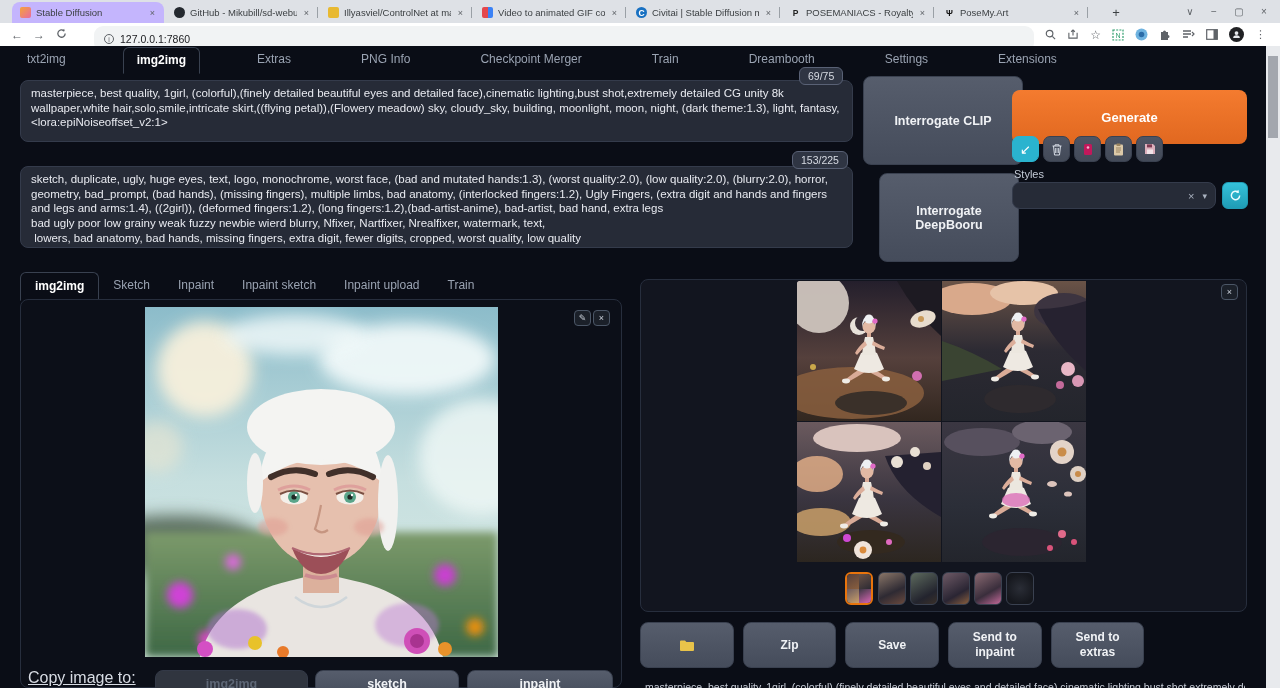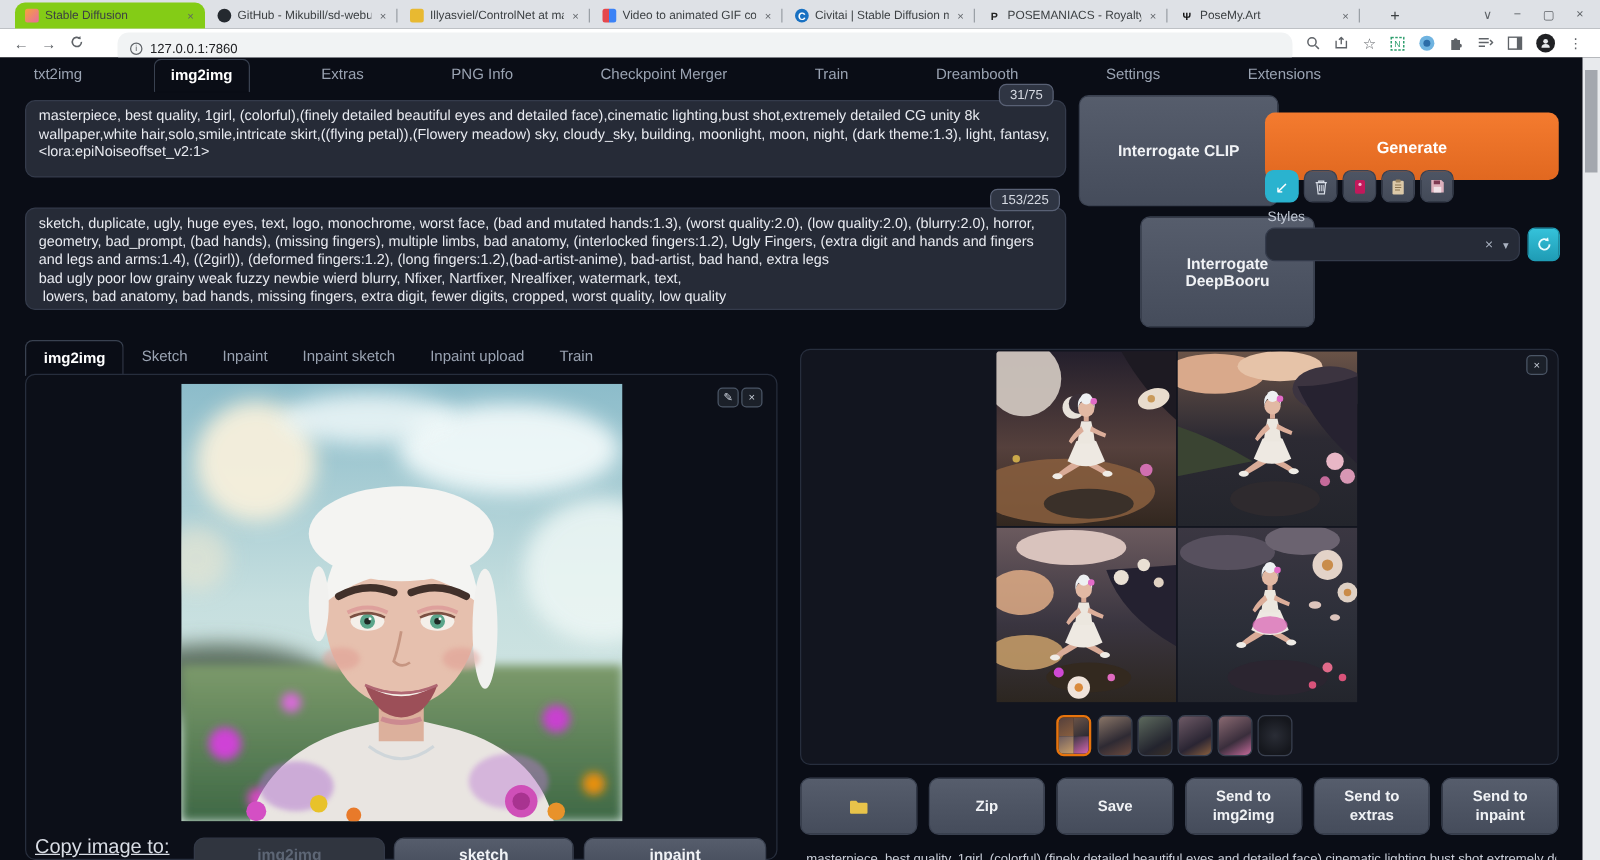--- a/index.html
+++ b/index.html
@@ -5,21 +5,21 @@
   * { margin:0; padding:0; box-sizing:border-box; }
   html,body { width:1280px; height:688px; overflow:hidden; background:#0a0d16;
     font-family:"Liberation Sans", sans-serif; }
   .abs { position:absolute; }
 
   
   .tabstrip { position:absolute; top:0; left:0; width:1280px; height:23px; background:#dee1e6; }
   .tab { position:absolute; top:2px; height:21px; width:152px; display:flex; align-items:center;
     padding:0 6px 0 8px; font-size:9.5px; color:#3c4043; cursor:pointer; }
   .tab .title { flex:1; white-space:nowrap; overflow:hidden; }
-  .tab.active { background:#84cc16; border-radius:8px 8px 0 0; }
+  .tab.active { background:#c4b5fd; border-radius:8px 8px 0 0; }
   .tab:not(.active):after { content:""; position:absolute; right:0; top:5px; height:11px; width:1px; background:#9aa0a6; }
   .fav { width:11px; height:11px; border-radius:2px; margin-right:5px; flex:none;
     display:flex; align-items:center; justify-content:center; font-size:8.5px; font-weight:bold; }
   .tabx { color:#5f6368; font-size:9px; margin-left:4px; padding:1px 3px; border-radius:50%; }
   .newtab { position:absolute; top:2px; left:1106px; width:20px; height:20px; border-radius:50%;
     display:flex; align-items:center; justify-content:center; font-size:13px; color:#3c4043; cursor:pointer; }
   .winctl { position:absolute; top:0; height:23px; width:28px; display:flex; align-items:center;
     justify-content:center; color:#5f6368; font-size:10px; cursor:pointer; }
   .toolbar { position:absolute; top:23px; left:0; width:1280px; height:23px; background:#ffffff;
     display:flex; align-items:center; }
@@ -228,31 +228,31 @@
   <span class="mtab active">img2img</span>
   <span class="mtab">Extras</span>
   <span class="mtab">PNG Info</span>
   <span class="mtab">Checkpoint Merger</span>
   <span class="mtab">Train</span>
   <span class="mtab">Dreambooth</span>
   <span class="mtab">Settings</span>
   <span class="mtab">Extensions</span>
 </div>
 
-<span class="badge" style="left:799px;top:67px">31/75</span>
+<span class="badge" style="left:799px;top:67px">69/75</span>
 <textarea class="ta" style="left: 20px; top: 80px; width: 833px; height: 62px;">masterpiece, best quality, 1girl, (colorful),(finely detailed beautiful eyes and detailed face),cinematic lighting,bust shot,extremely detailed CG unity 8k wallpaper,white hair,solo,smile,intricate skirt,((flying petal)),(Flowery meadow) sky, cloudy_sky, building, moonlight, moon, night, (dark theme:1.3), light, fantasy,
 &lt;lora:epiNoiseoffset_v2:1&gt;</textarea>
 
 <span class="badge" style="left:792px;top:151px">153/225</span>
 <textarea class="ta" style="left: 20px; top: 166px; width: 833px; height: 82px;">sketch, duplicate, ugly, huge eyes, text, logo, monochrome, worst face, (bad and mutated hands:1.3), (worst quality:2.0), (low quality:2.0), (blurry:2.0), horror, geometry, bad_prompt, (bad hands), (missing fingers), multiple limbs, bad anatomy, (interlocked fingers:1.2), Ugly Fingers, (extra digit and hands and fingers and legs and arms:1.4), ((2girl)), (deformed fingers:1.2), (long fingers:1.2),(bad-artist-anime), bad-artist, bad hand, extra legs
 bad ugly poor low grainy weak fuzzy newbie wierd blurry, Nfixer, Nartfixer, Nrealfixer, watermark, text,
  lowers, bad anatomy, bad hands, missing fingers, extra digit, fewer digits, cropped, worst quality, low quality</textarea>
 
 <button class="btn-gray abs" style="left:863px;top:76px;width:160px;height:89px">Interrogate CLIP</button>
-<button class="btn-gray abs" style="left:912px;top:173px;width:140px;height:89px;padding:0 30px">Interrogate DeepBooru</button>
+<button class="btn-gray abs" style="left:879px;top:173px;width:140px;height:89px;padding:0 30px">Interrogate DeepBooru</button>
 
 <button class="generate abs" style="left:1012px;top:76px;width:235px;height:54px">Generate</button>
 
 <div class="mb cyan" style="left:1012px">
     <span>↙</span>
   </div>
 <div class="mb" style="left:1043px">
   <svg width="12" height="13" viewBox="0 0 12 13">
       <path d="M1.5 3 h9 M4 3 V1.8 h4 V3 M2.5 3 l1 9 h5 l1-9" fill="none" stroke="#d8dde6" stroke-width="1"></path>
       <path d="M4.5 5 v5 M6 5 v5 M7.5 5 v5" stroke="#d8dde6" stroke-width=".8"></path>
@@ -512,18 +512,17 @@
 <div class="thumb" style="left:1006px;background:radial-gradient(circle at 50% 50%,#2a2d36,#15171d 75%)"></div>
 
 <div class="grow">
   <button class="btn-gray">
     <svg width="16" height="13" viewBox="0 0 16 13">
         <path d="M1 2.5 a1 1 0 0 1 1-1 h4 l1.4 1.6 h6.6 a1 1 0 0 1 1 1 v6.9 a1 1 0 0 1 -1 1 h-12 a1 1 0 0 1 -1-1 Z" fill="#e8c34a"></path>
       </svg>
   </button>
   <button class="btn-gray">Zip</button>
   <button class="btn-gray">Save</button>
-  <button class="btn-gray">Send to img2img</button>
+  <button class="btn-gray">Send to inpaint</button>
   <button class="btn-gray">Send to extras</button>
-  <button class="btn-gray">Send to inpaint</button>
 </div>
 
 <div class="infoline">masterpiece, best quality, 1girl, (colorful),(finely detailed beautiful eyes and detailed face),cinematic lighting,bust shot,extremely detailed CG unity 8k wallpaper,white hair,solo,</div>
 
 </body></html>

